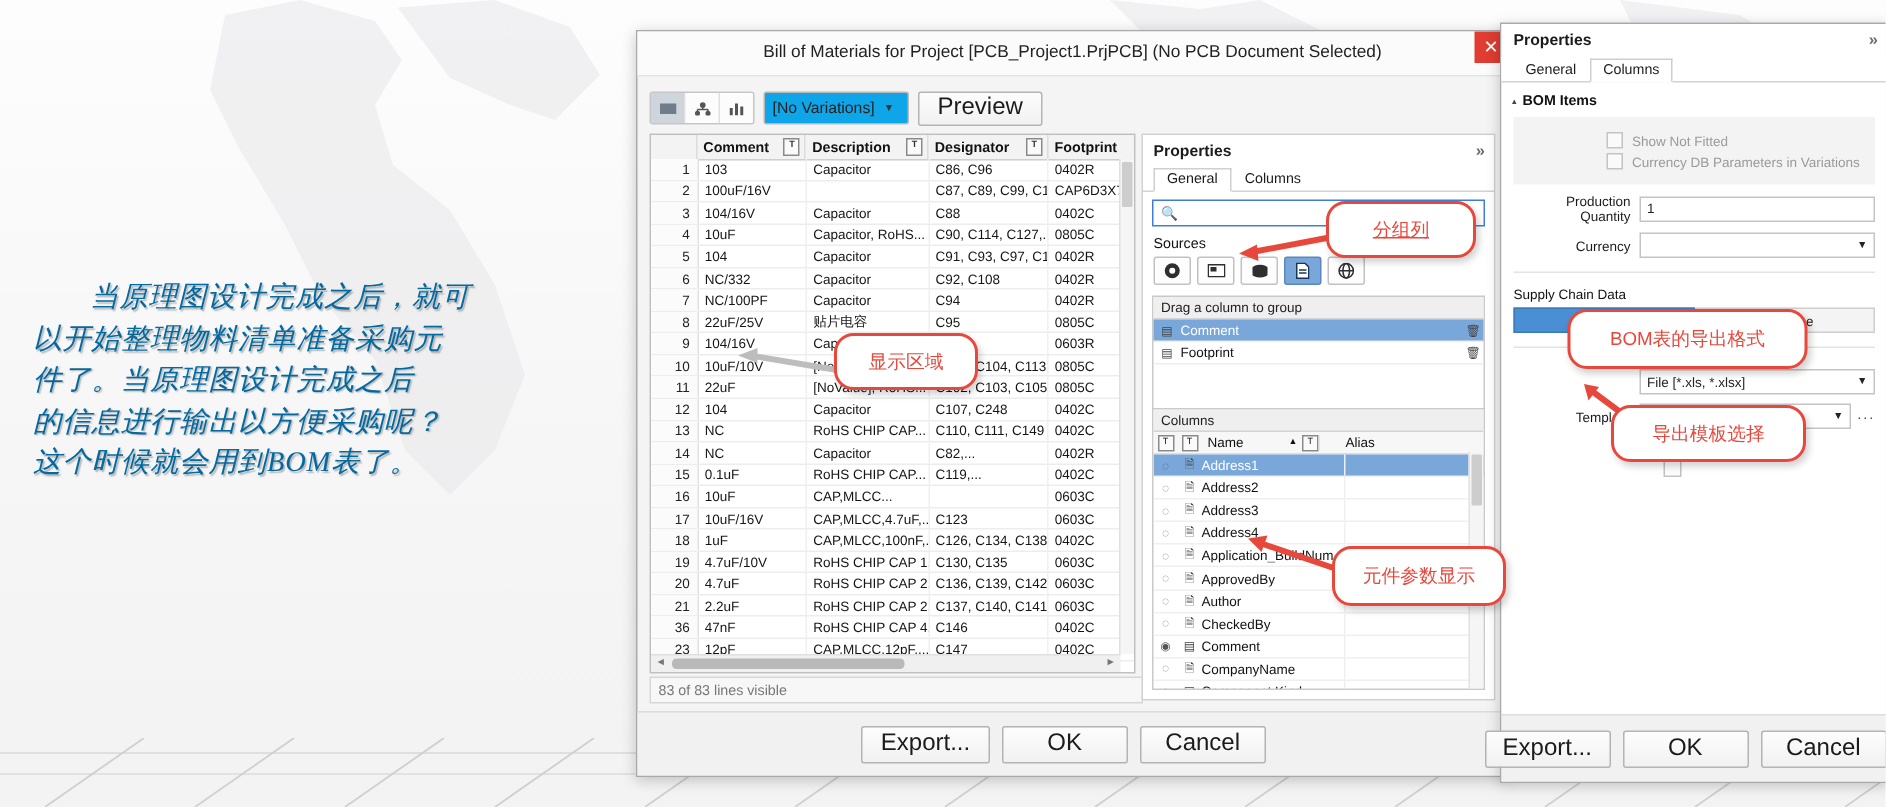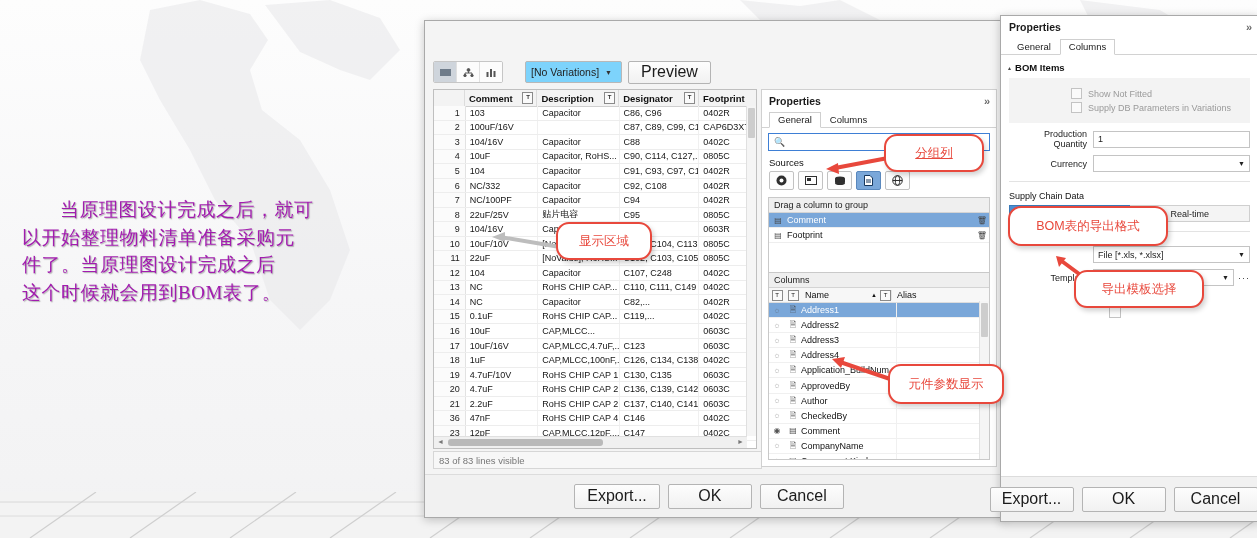--- a/index.html
+++ b/index.html
@@ -11,25 +11,26 @@
 
   
   #slide-bg{position:absolute;inset:0;background:
       linear-gradient(180deg,#fdfdfd 0%,#f6f6f7 55%,#f2f2f3 100%);}
   #world-map{position:absolute;left:0;top:0;width:1257px;height:420px;opacity:.55;}
   #floor{position:absolute;left:0;bottom:0;width:1257px;height:46px;overflow:hidden;}
   #floor svg{display:block}
 
   
   #narration{
-    position:absolute;left:22px;top:196px;width:400px;
+    position:absolute;left:22px;top:185px;width:400px;
     font-family:"Liberation Serif","DejaVu Serif",serif;
-    font-size:19px;line-height:27.5px;color:#a21caf;
+    font-size:19px;line-height:27.5px;color:#0369a1;
     text-shadow:1px 1px 1px rgba(120,120,120,.55);
     letter-spacing:.5px;
+    font-style:italic;
   }
   #narration p{margin:0;}
   #narration .indent{text-indent:2em;}
 
   
   .dialog{
     position:absolute;background:#f4f4f4;
     border:1px solid #a9a9a9;
     box-shadow:0 2px 9px rgba(0,0,0,.22);
   }
@@ -48,23 +49,23 @@
   #bom-dialog{left:424px;top:20px;width:580px;height:496px;}
   .bom-body{position:absolute;left:0;top:30px;right:0;bottom:42px;}
 
   .toolbar{position:absolute;left:8px;top:10px;height:22px;display:flex;align-items:center;gap:6px;}
   .tb-group{display:flex;border:1px solid #c6c6c6;border-radius:2px;background:#fff;overflow:hidden;height:20px;}
   .tb-btn{width:22px;height:20px;display:flex;align-items:center;justify-content:center;
           border-right:1px solid #e0e0e0;background:#fcfcfc;cursor:pointer;}
   .tb-btn:last-child{border-right:none;}
   .tb-btn.active{background:#cfd5dc;}
   .combo{
-    height:20px;min-width:86px;border:1px solid #b8b8b8;background:#7dd3fc;border-radius:2px;
+    height:20px;min-width:86px;border:1px solid #b8b8b8;background:#0ea5e9;border-radius:2px;
     display:flex;align-items:center;justify-content:flex-start;padding:0 4px 0 5px;
-    font-size:10.5px;color:#222;cursor:pointer;margin-left:16px;
+    font-size:10.5px;color:#222;cursor:pointer;
   }
   .combo .caret{font-size:7px;color:#333;margin-left:6px;}
   .btn{
     border:1px solid #b4b4b4;background:linear-gradient(180deg,#fdfdfd,#f1f1f1);
     border-radius:2px;font-size:16px;color:#1b1b1b;cursor:pointer;
     height:21px;padding:0 12px;display:inline-flex;align-items:center;justify-content:center;
   }
 
   
   #bom-grid{position:absolute;left:8px;top:38px;width:322px;bottom:26px;
@@ -122,21 +123,21 @@
   .sg-name{flex:1;}
   .sg-trash{width:14px;text-align:center;font-size:8px;color:#444;}
   .sg-blank{height:40px;}
 
   .colgrid{position:absolute;left:6px;right:6px;top:182px;bottom:6px;border:1px solid #c9c9c9;background:#fff;overflow:hidden;}
   .cg-title{height:14px;background:#efefef;border-bottom:1px solid #d4d4d4;font-size:9px;color:#222;display:flex;align-items:center;padding-left:5px;}
   .cg-head{height:14px;background:#f7f7f7;border-bottom:1px solid #ddd;display:flex;font-size:9px;color:#111;align-items:center;}
   .cgh-ico{width:16px;display:flex;align-items:center;justify-content:center;}
   .tbox{width:9px;height:9px;border:1px solid #8a8a8a;font-size:6px;line-height:8px;text-align:center;background:#fafafa;}
   .cg-name-col{flex:1;display:flex;align-items:center;gap:3px;padding-left:4px;}
-  .cg-alias-col{width:92px;padding-left:5px;border-left:1px solid #e4e4e4;}
+  .cg-alias-col{width:92px;padding-left:17px;border-left:1px solid #e4e4e4;}
   .cg-row{height:14.1px;display:flex;align-items:center;font-size:9px;color:#111;border-bottom:1px solid #f0f0f0;}
   .cg-row.sel{background:#7aa7d9;color:#fff;}
   .cg-eye{width:16px;text-align:center;font-size:8px;color:#555;}
   .cg-type{width:16px;text-align:center;font-size:8px;color:#444;}
   .cg-nm{flex:1;overflow:hidden;white-space:nowrap;}
   .cg-al{width:92px;border-left:1px solid #f0f0f0;height:100%;}
   .cg-scroll{position:absolute;right:0;top:28px;bottom:0;width:9px;background:#f5f5f5;border-left:1px solid #e2e2e2;}
   .cg-thumb{position:absolute;left:1px;top:2px;width:7px;height:34px;background:#cdcdcd;border-radius:1px;}
 
   .dlg-footer{position:absolute;left:0;right:0;bottom:0;height:42px;background:#f1f1f1;
@@ -213,24 +214,29 @@
         <line x1="1230" y1="46" x2="1257" y2="27"></line>
       </g>
     </svg>
   </div>
 </div>
 
 <div id="narration">
   <p class="indent">当原理图设计完成之后，就可</p>
   <p>以开始整理物料清单准备采购元</p>
   <p>件了。当原理图设计完成之后</p>
+  <p>的信息进行输出以方便采购呢？</p>
   <p>这个时候就会用到BOM表了。</p>
 </div>
 
 <div class="dialog" id="bom-dialog">
+  <div class="dlg-title">
+    <span>Bill of Materials for Project [PCB_Project1.PrjPCB] (No PCB Document Selected)</span>
+    <div class="close-x">✕</div>
+  </div>
 
   <div class="bom-body">
 
     <div class="toolbar">
       <div class="tb-group">
         <div class="tb-btn active">
           <svg width="11" height="9" viewBox="0 0 11 9">
               <rect x="0" y="1" width="11" height="7" fill="#6f7c8a"></rect>
             </svg>
         </div>
@@ -639,21 +645,21 @@
       <span class="tri">▴</span>
       <span>BOM Items</span>
     </div>
     <div class="dim-block">
       <div class="chk-row">
         <span class="chk"></span>
         <span>Show Not Fitted</span>
       </div>
       <div class="chk-row">
         <span class="chk"></span>
-        <span>Supply DB Parameters in Variations</span>
+        <span>Currency DB Parameters in Variations</span>
       </div>
     </div>
 
     <div class="field-row">
       <div class="field-lbl">Production Quantity</div>
       <div class="field-in">1</div>
     </div>
     <div class="field-row">
       <div class="field-lbl">Currency</div>
       <div class="field-in combo-in">
@@ -716,19 +722,19 @@
 
   <path d="M1090 282 L1063 262" stroke="#e8483c" stroke-width="4" fill="none" stroke-linecap="round"></path>
   <path d="M1066 258 L1056 256 L1059 267 Z" fill="#e8483c"></path>
 
   <path d="M893 380 L840 362" stroke="#e8483c" stroke-width="4" fill="none" stroke-linecap="round"></path>
   <path d="M845 357 L832 359 L841 368 Z" fill="#e8483c"></path>
 </svg>
 
 <div class="callout" id="co-group" style="left:884px;top:134px;width:96px;height:34px;text-decoration:underline;">分组列</div>
 
-<div class="callout" id="co-format" style="left:1008px;top:206px;width:156px;height:36px;">BOM表的导出格式</div>
+<div class="callout" id="co-format" style="left:1045px;top:206px;width:156px;height:36px;">BOM表的导出格式</div>
 
 <div class="callout" id="co-display" style="left:556px;top:222px;width:92px;height:34px;">显示区域</div>
 
 <div class="callout" id="co-template" style="left:1074px;top:270px;width:126px;height:34px;">导出模板选择</div>
 
 <div class="callout" id="co-params" style="left:888px;top:364px;width:112px;height:36px;">元件参数显示</div>
 
 </body></html>

